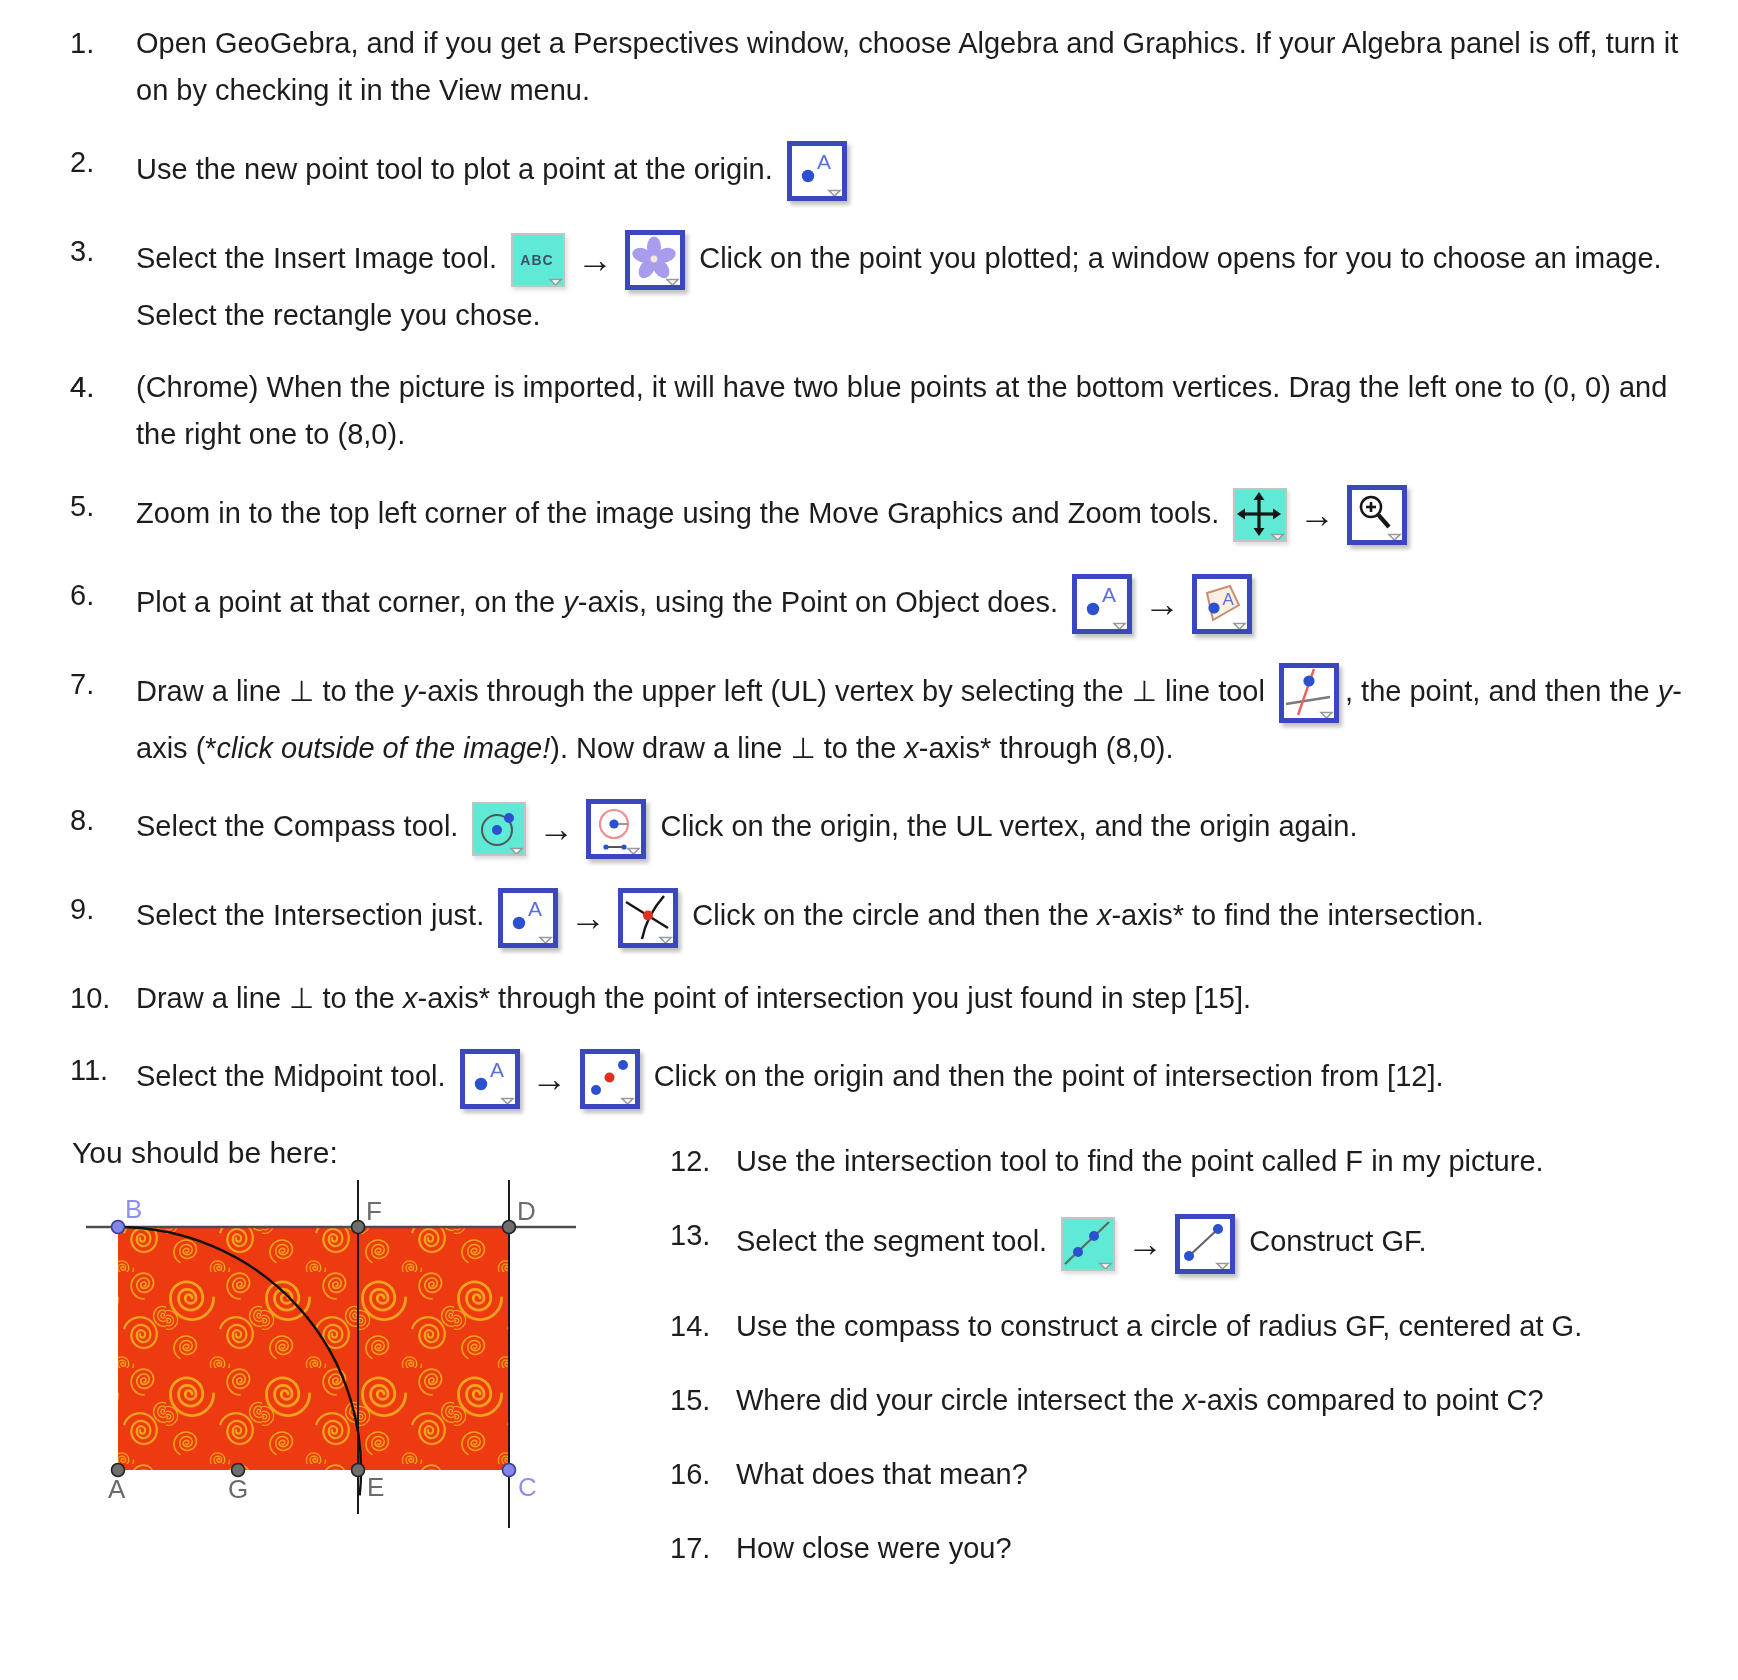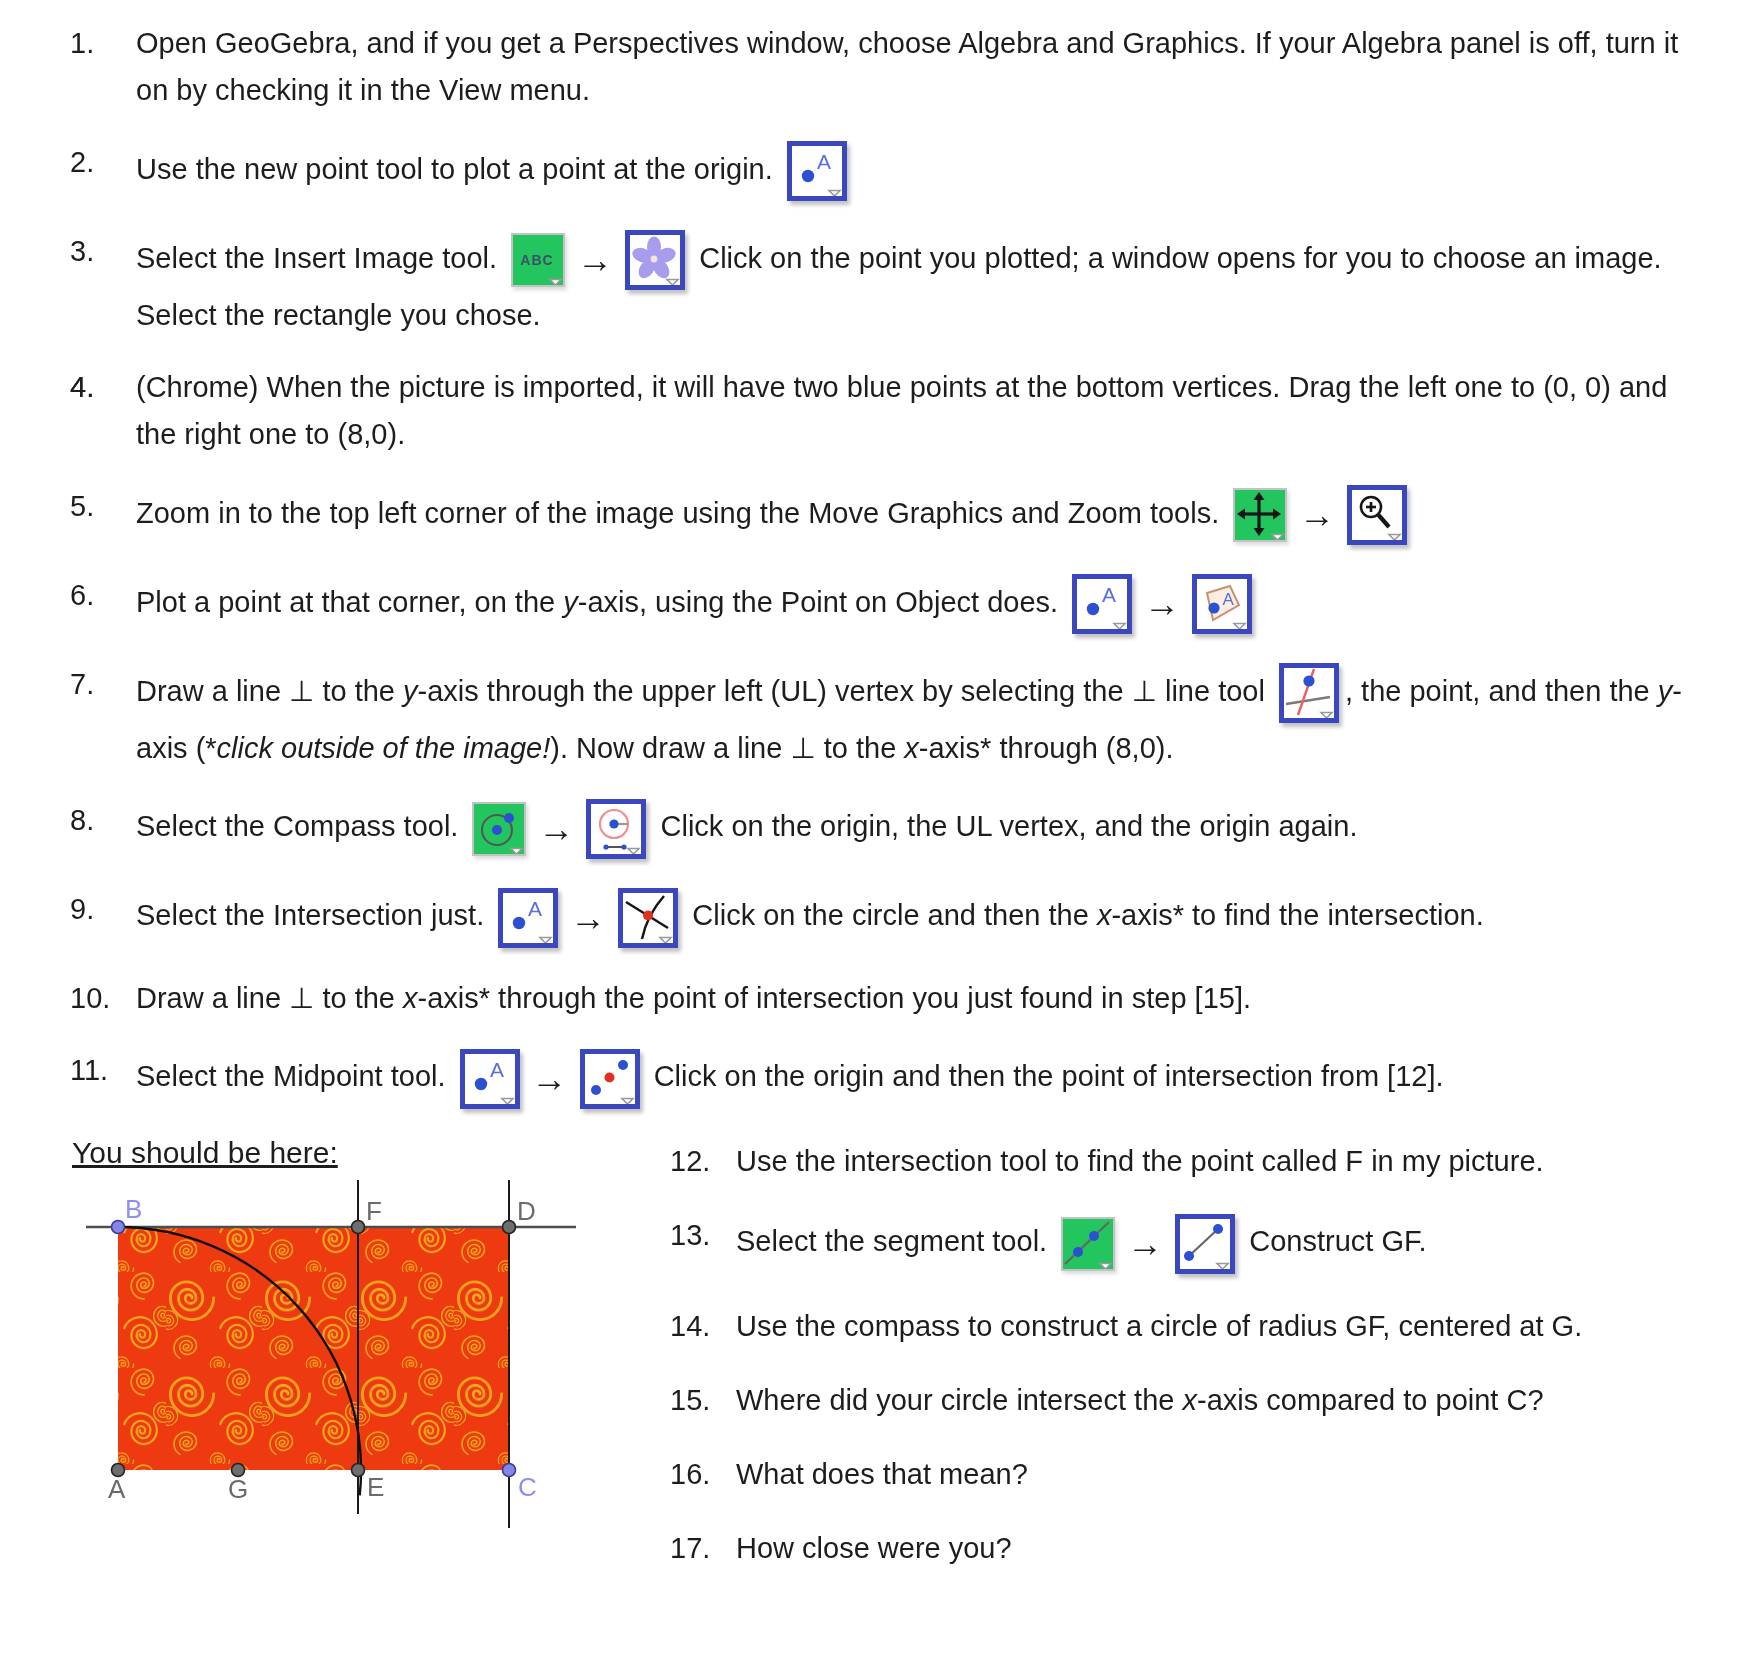--- a/index.html
+++ b/index.html
@@ -9,28 +9,28 @@
   }
   .doc{padding:20px 36px 0 70px;}
   .step{position:relative;padding-left:66px;font-size:29px;line-height:1.62;margin-bottom:25px;}
   .step .num{position:absolute;left:0;top:0;}
   .it{font-style:italic;}
   .tool-icon{
     display:inline-block;position:relative;vertical-align:middle;
     width:50px;height:50px;background:#fff;margin:2px 6px;
   }
   .tool-icon.blue{border:5px solid var(--icon-blue,#3a47bd);box-shadow:3px 4px 4px #c2c2c2;}
-  .tool-icon.gray{border:2px solid var(--icon-gray,#c3c3c3);box-shadow:2px 3px 4px #dcdcdc;background:#22c55e;}
+  .tool-icon.gray{border:2px solid var(--icon-gray,#c3c3c3);box-shadow:2px 3px 4px #dcdcdc;background:#5eead4;}
   .tool-icon svg{display:block;width:50px;height:50px;}
   .arrow-glyph{font-size:36px;padding:0 6px;vertical-align:middle;font-weight:bold;}
   .bottom{display:flex;margin-top:4px;}
   .bottom-left{width:600px;flex:0 0 auto;}
   .bottom-right{flex:1 1 auto;padding-top:2px;}
   .bottom-right .step{margin-bottom:27px;}
-  .fig-title{font-size:30px;margin:0 0 6px 2px;text-decoration:underline;}
+  .fig-title{font-size:30px;margin:0 0 6px 2px;}
   #figure-container svg{display:block;}
 </style>
 </head>
 <body>
 
 <div class="doc">
   <div id="main-steps">
       <div class="step"><span class="num">1.</span><span><span>Open GeoGebra, and if you get a Perspectives window, choose Algebra and Graphics. If your Algebra panel is off, turn it on by checking it in the View menu.</span></span></div>
       <div class="step"><span class="num">2.</span><span><span>Use the new point tool to plot a point at the origin. </span><span class="tool-icon blue"><svg viewBox="0 0 50 50" font-family="Liberation Sans, sans-serif">
               <circle cx="16" cy="30" r="6.2" fill="#2b50d0"></circle>

